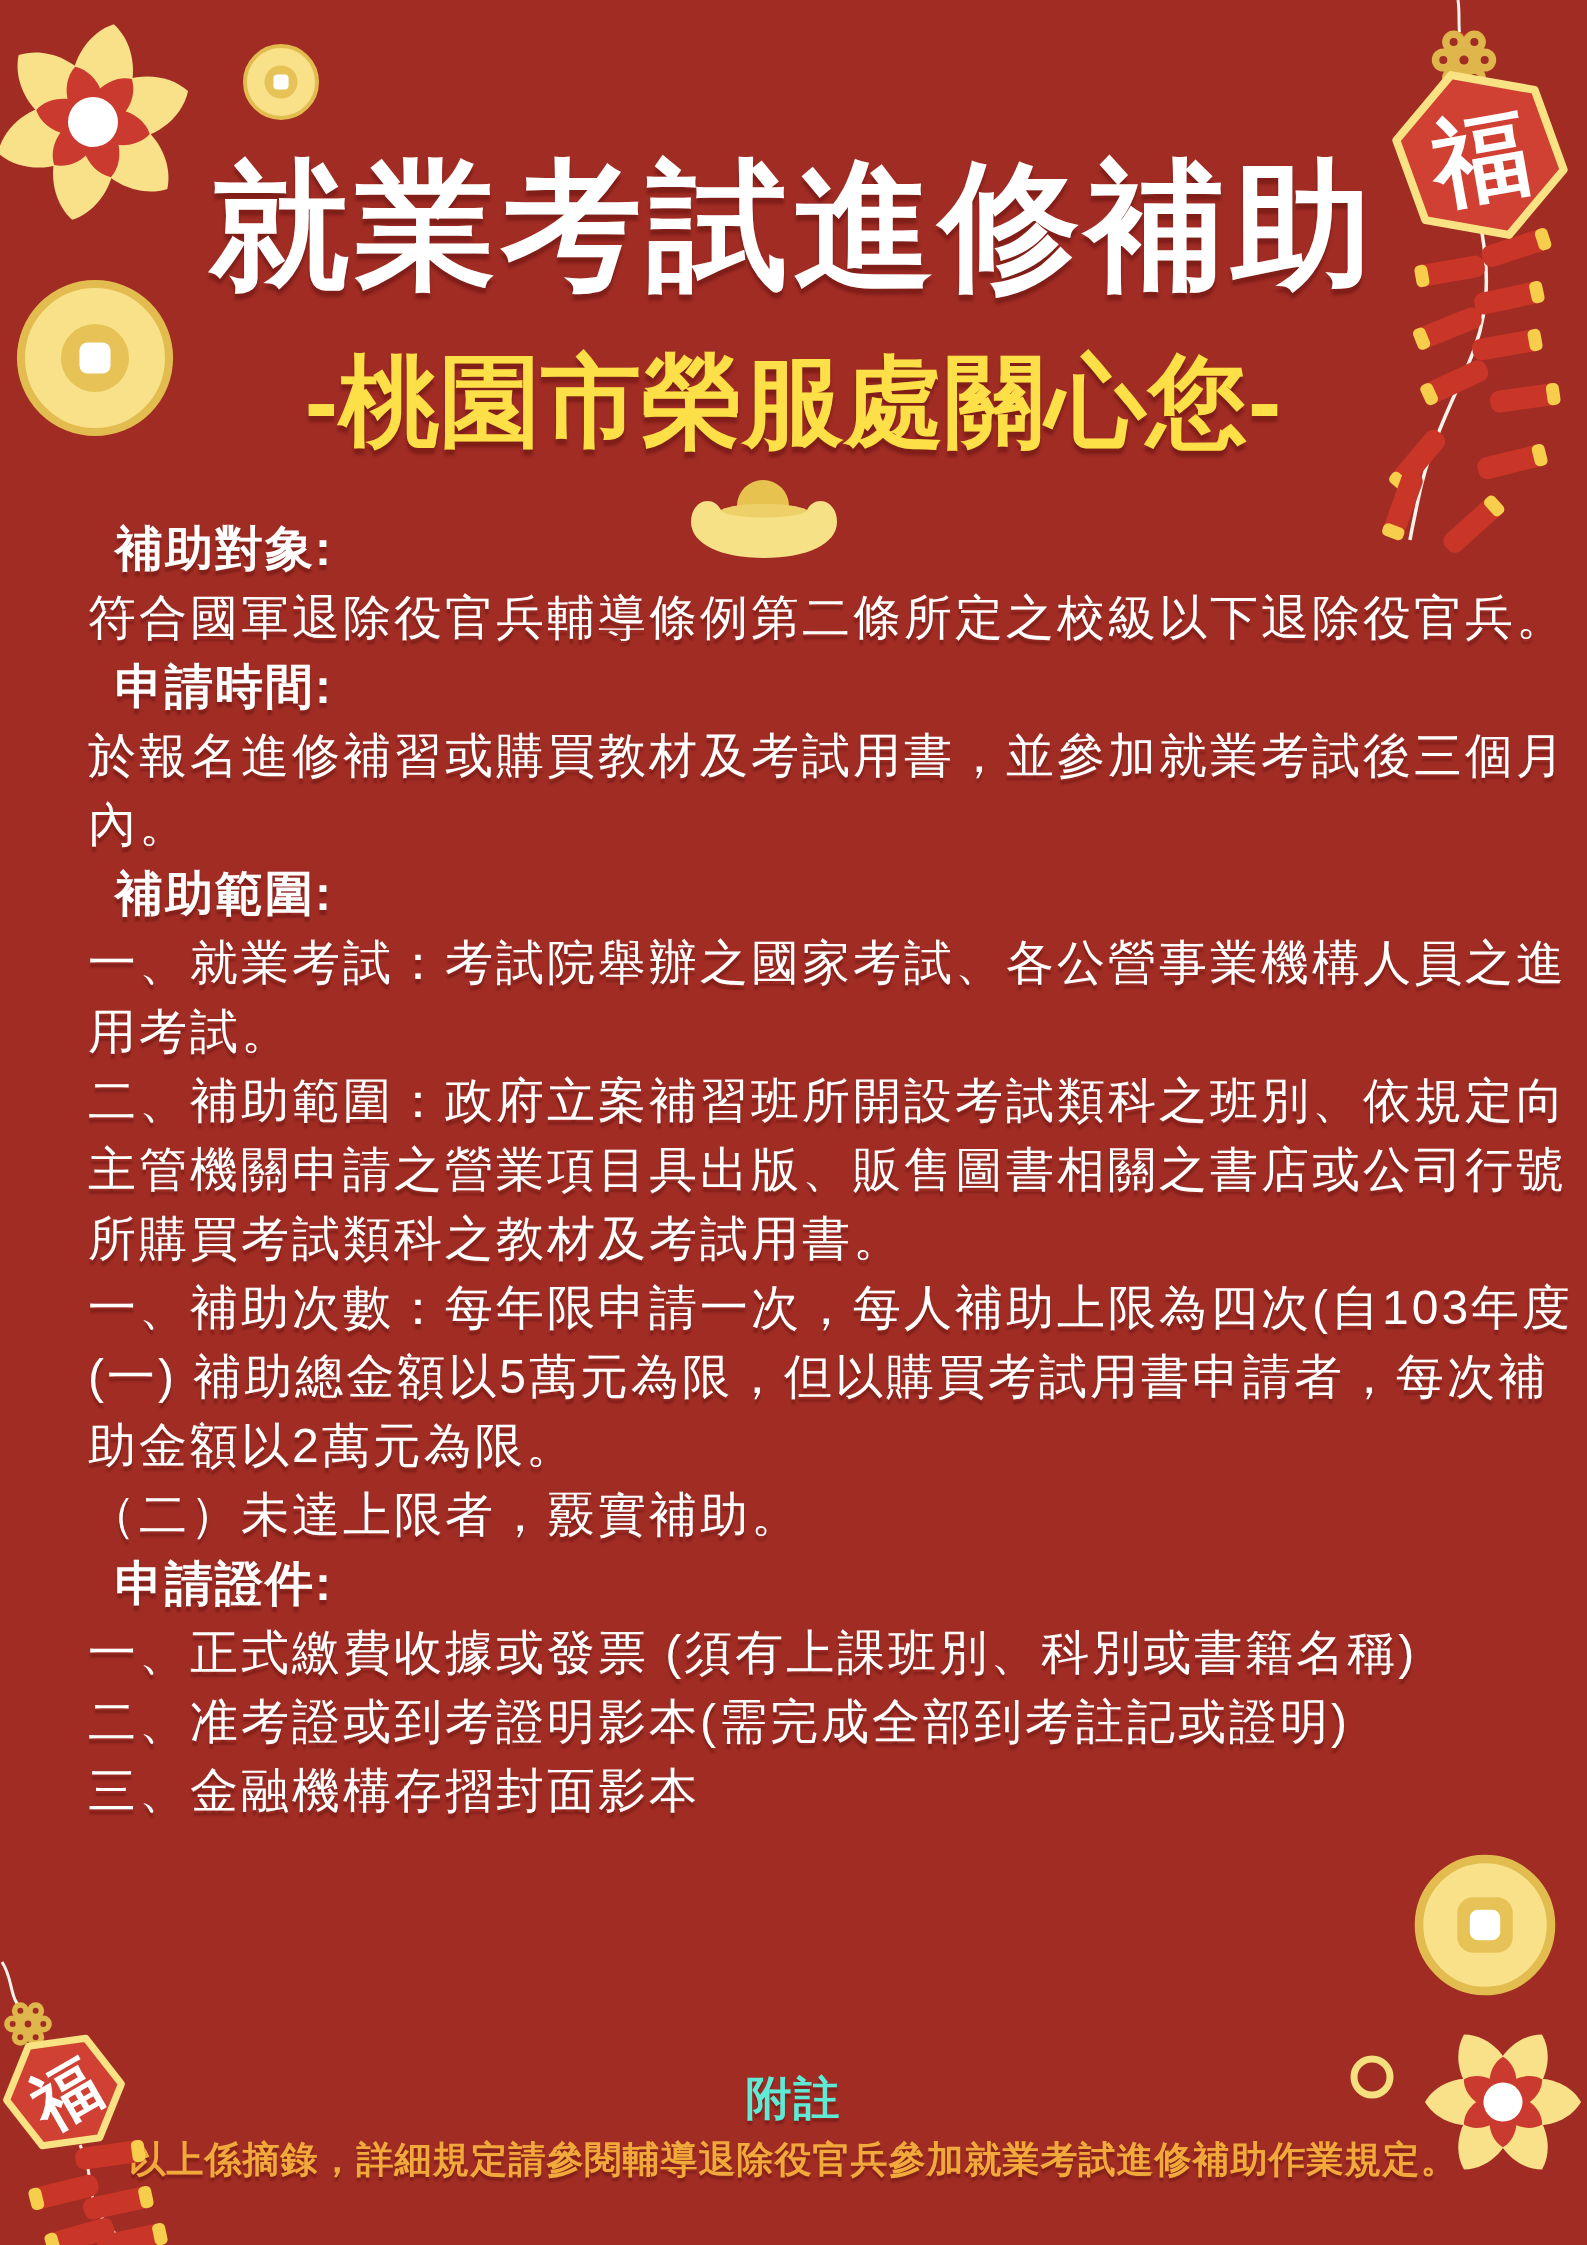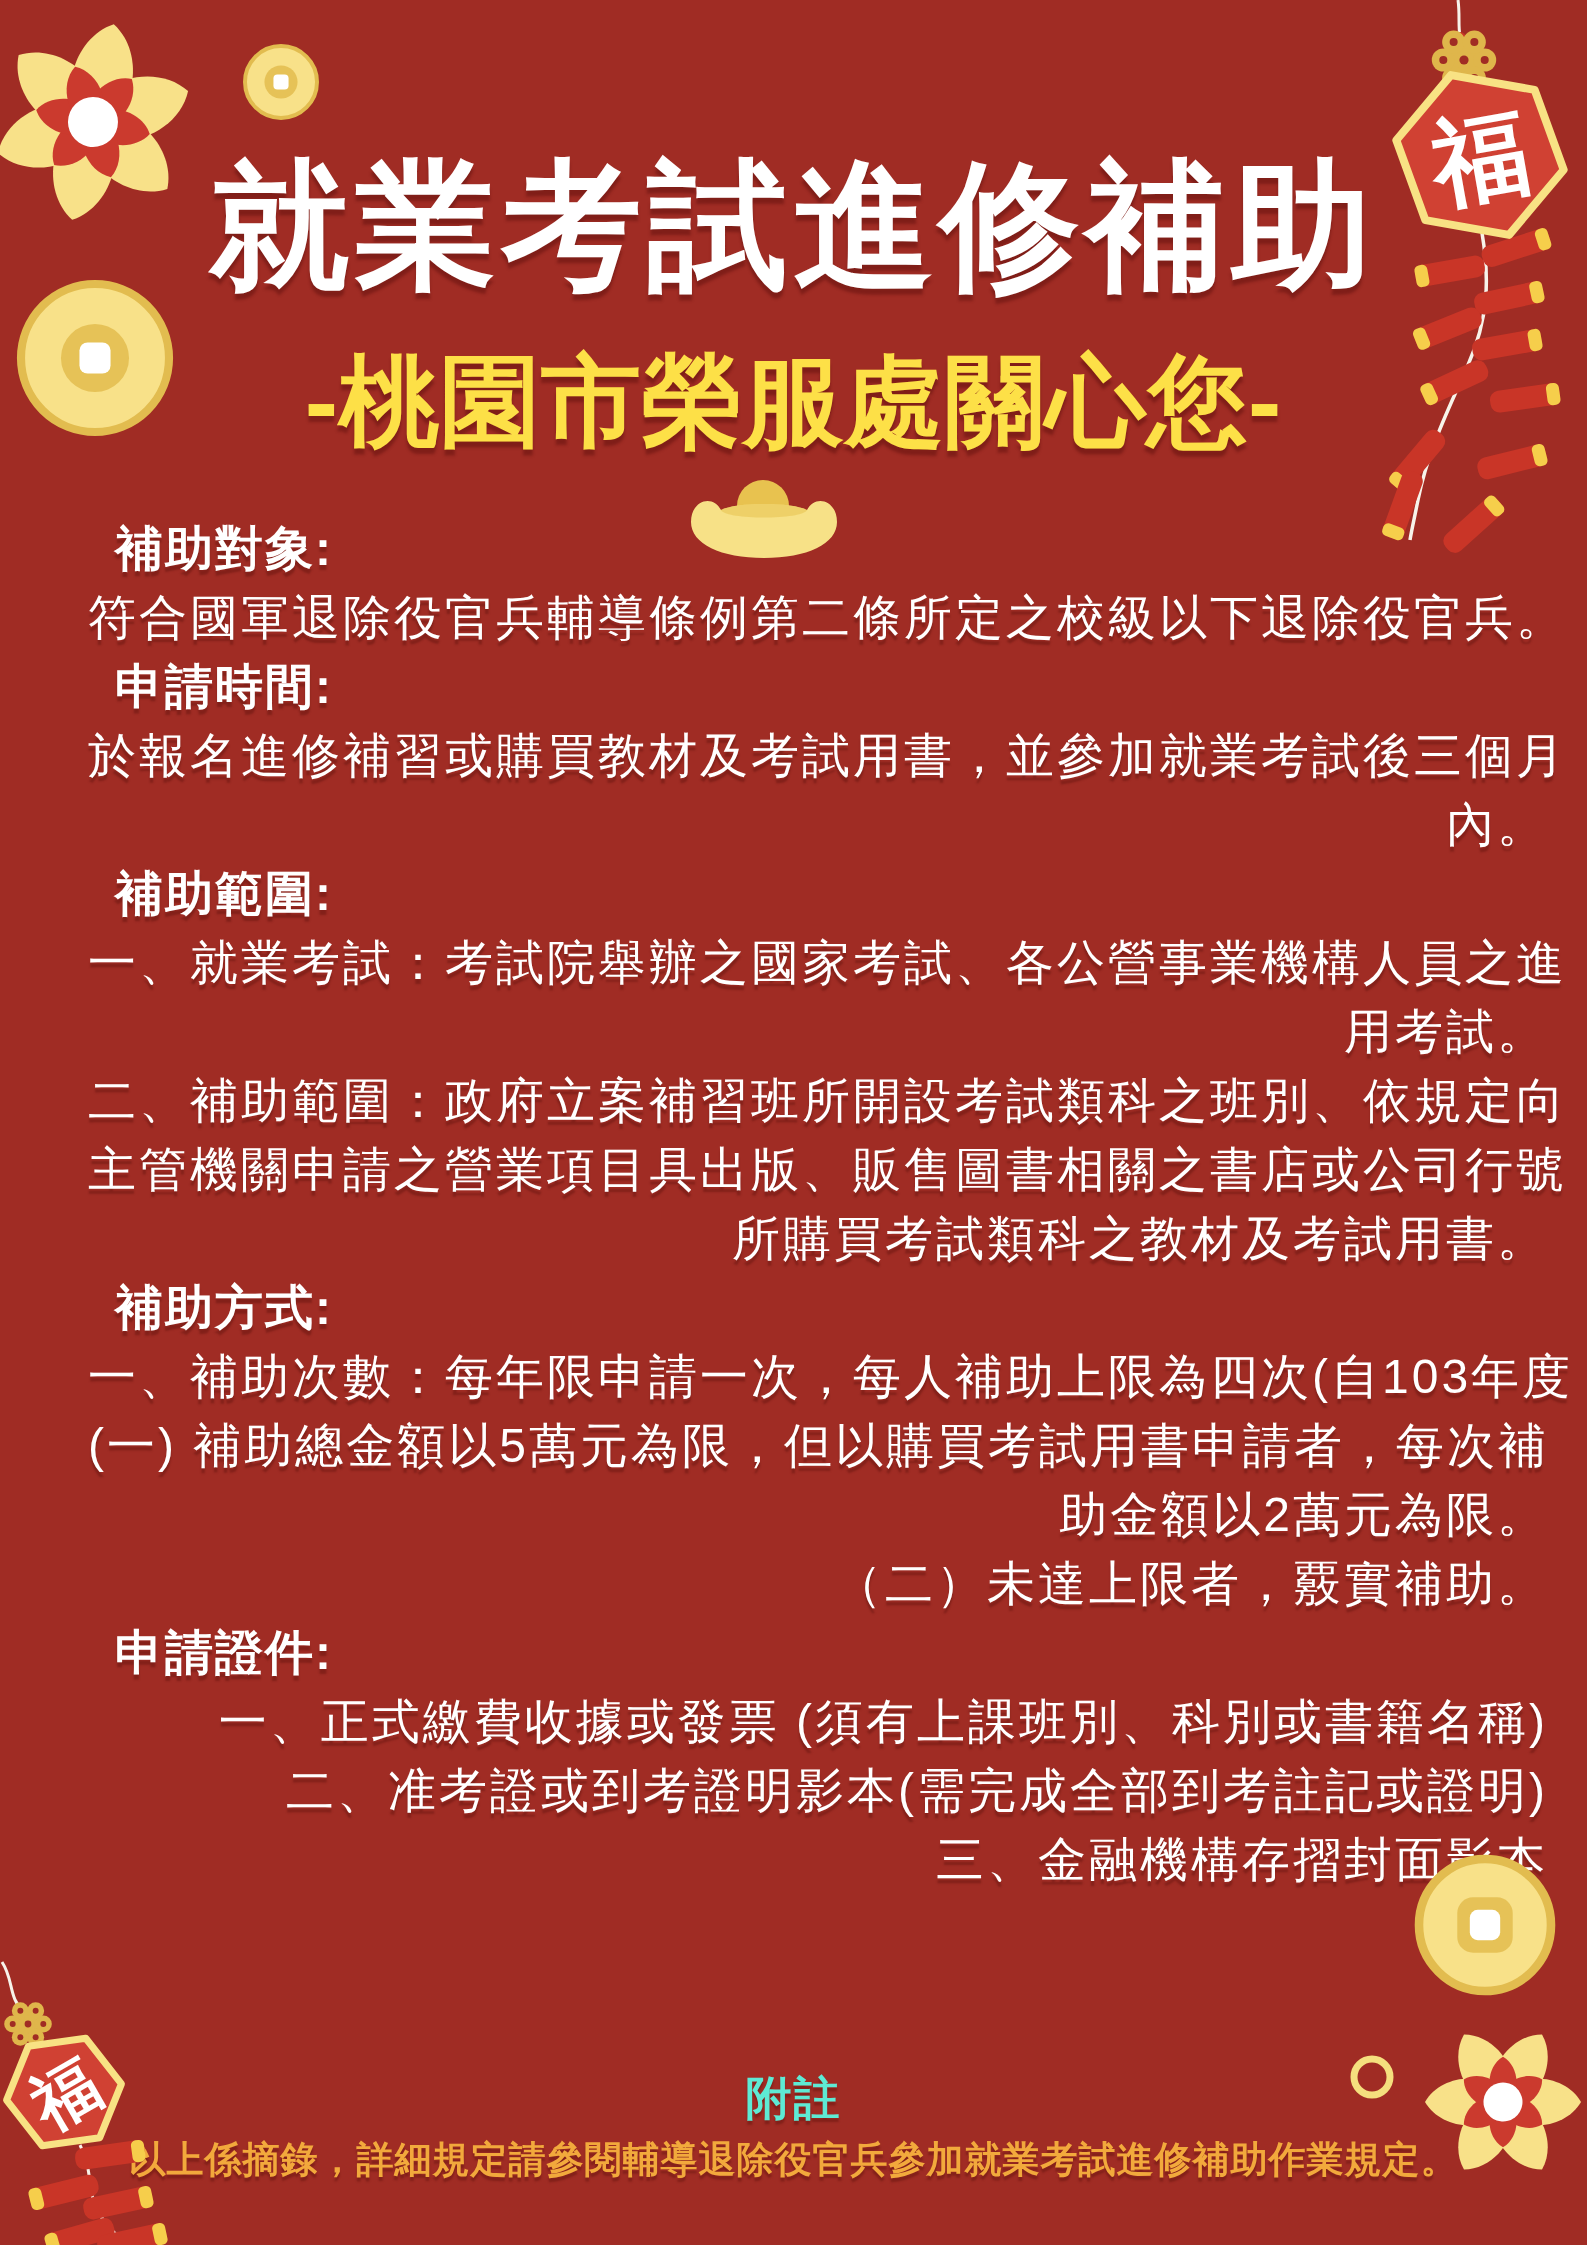--- a/index.html
+++ b/index.html
@@ -23,21 +23,21 @@
   }
   .content{
     position:absolute;left:88px;top:514px;width:1460px;
   }
   .line{
     white-space:nowrap;height:69px;line-height:69px;color:#FFFFFF;
     font-size:48px;letter-spacing:3px;
     text-shadow:0 5px 2px rgba(88,14,10,.40);
   }
   .line.heading{font-weight:900;letter-spacing:2px;margin-left:27px;}
-  .line.body{font-weight:500;text-align:right;}
+  .line.body{font-weight:500;}
   .note-title{
     position:absolute;left:0;top:2070px;width:1587px;text-align:center;
     font-size:46px;line-height:56px;font-weight:900;color:#5eead4;
     letter-spacing:2px;text-shadow:0 4px 2px rgba(88,14,10,.40);
   }
   .note-text{
     position:absolute;left:0;top:2136px;width:1587px;text-align:center;
     font-size:37px;line-height:48px;font-weight:900;color:#F2A93C;
     letter-spacing:1px;white-space:nowrap;
     text-shadow:0 4px 2px rgba(88,14,10,.40);
@@ -163,21 +163,20 @@
   <div class="line body">符合國軍退除役官兵輔導條例第二條所定之校級以下退除役官兵。</div>
   <div class="line heading">申請時間:</div>
   <div class="line body">於報名進修補習或購買教材及考試用書，並參加就業考試後三個月</div>
   <div class="line body">內。</div>
   <div class="line heading">補助範圍:</div>
   <div class="line body">一、就業考試：考試院舉辦之國家考試、各公營事業機構人員之進</div>
   <div class="line body">用考試。</div>
   <div class="line body">二、補助範圍：政府立案補習班所開設考試類科之班別、依規定向</div>
   <div class="line body">主管機關申請之營業項目具出版、販售圖書相關之書店或公司行號</div>
   <div class="line body">所購買考試類科之教材及考試用書。</div>
-  <div class="line heading">補助方式:</div>
   <div class="line body">一、補助次數：每年限申請一次，每人補助上限為四次(自103年度</div>
   <div class="line body">(一) 補助總金額以5萬元為限，但以購買考試用書申請者，每次補</div>
   <div class="line body">助金額以2萬元為限。</div>
   <div class="line body">（二）未達上限者，覈實補助。</div>
   <div class="line heading">申請證件:</div>
   <div class="line body">一、正式繳費收據或發票 (須有上課班別、科別或書籍名稱)</div>
   <div class="line body">二、准考證或到考證明影本(需完成全部到考註記或證明)</div>
   <div class="line body">三、金融機構存摺封面影本</div>
 </div>
 

